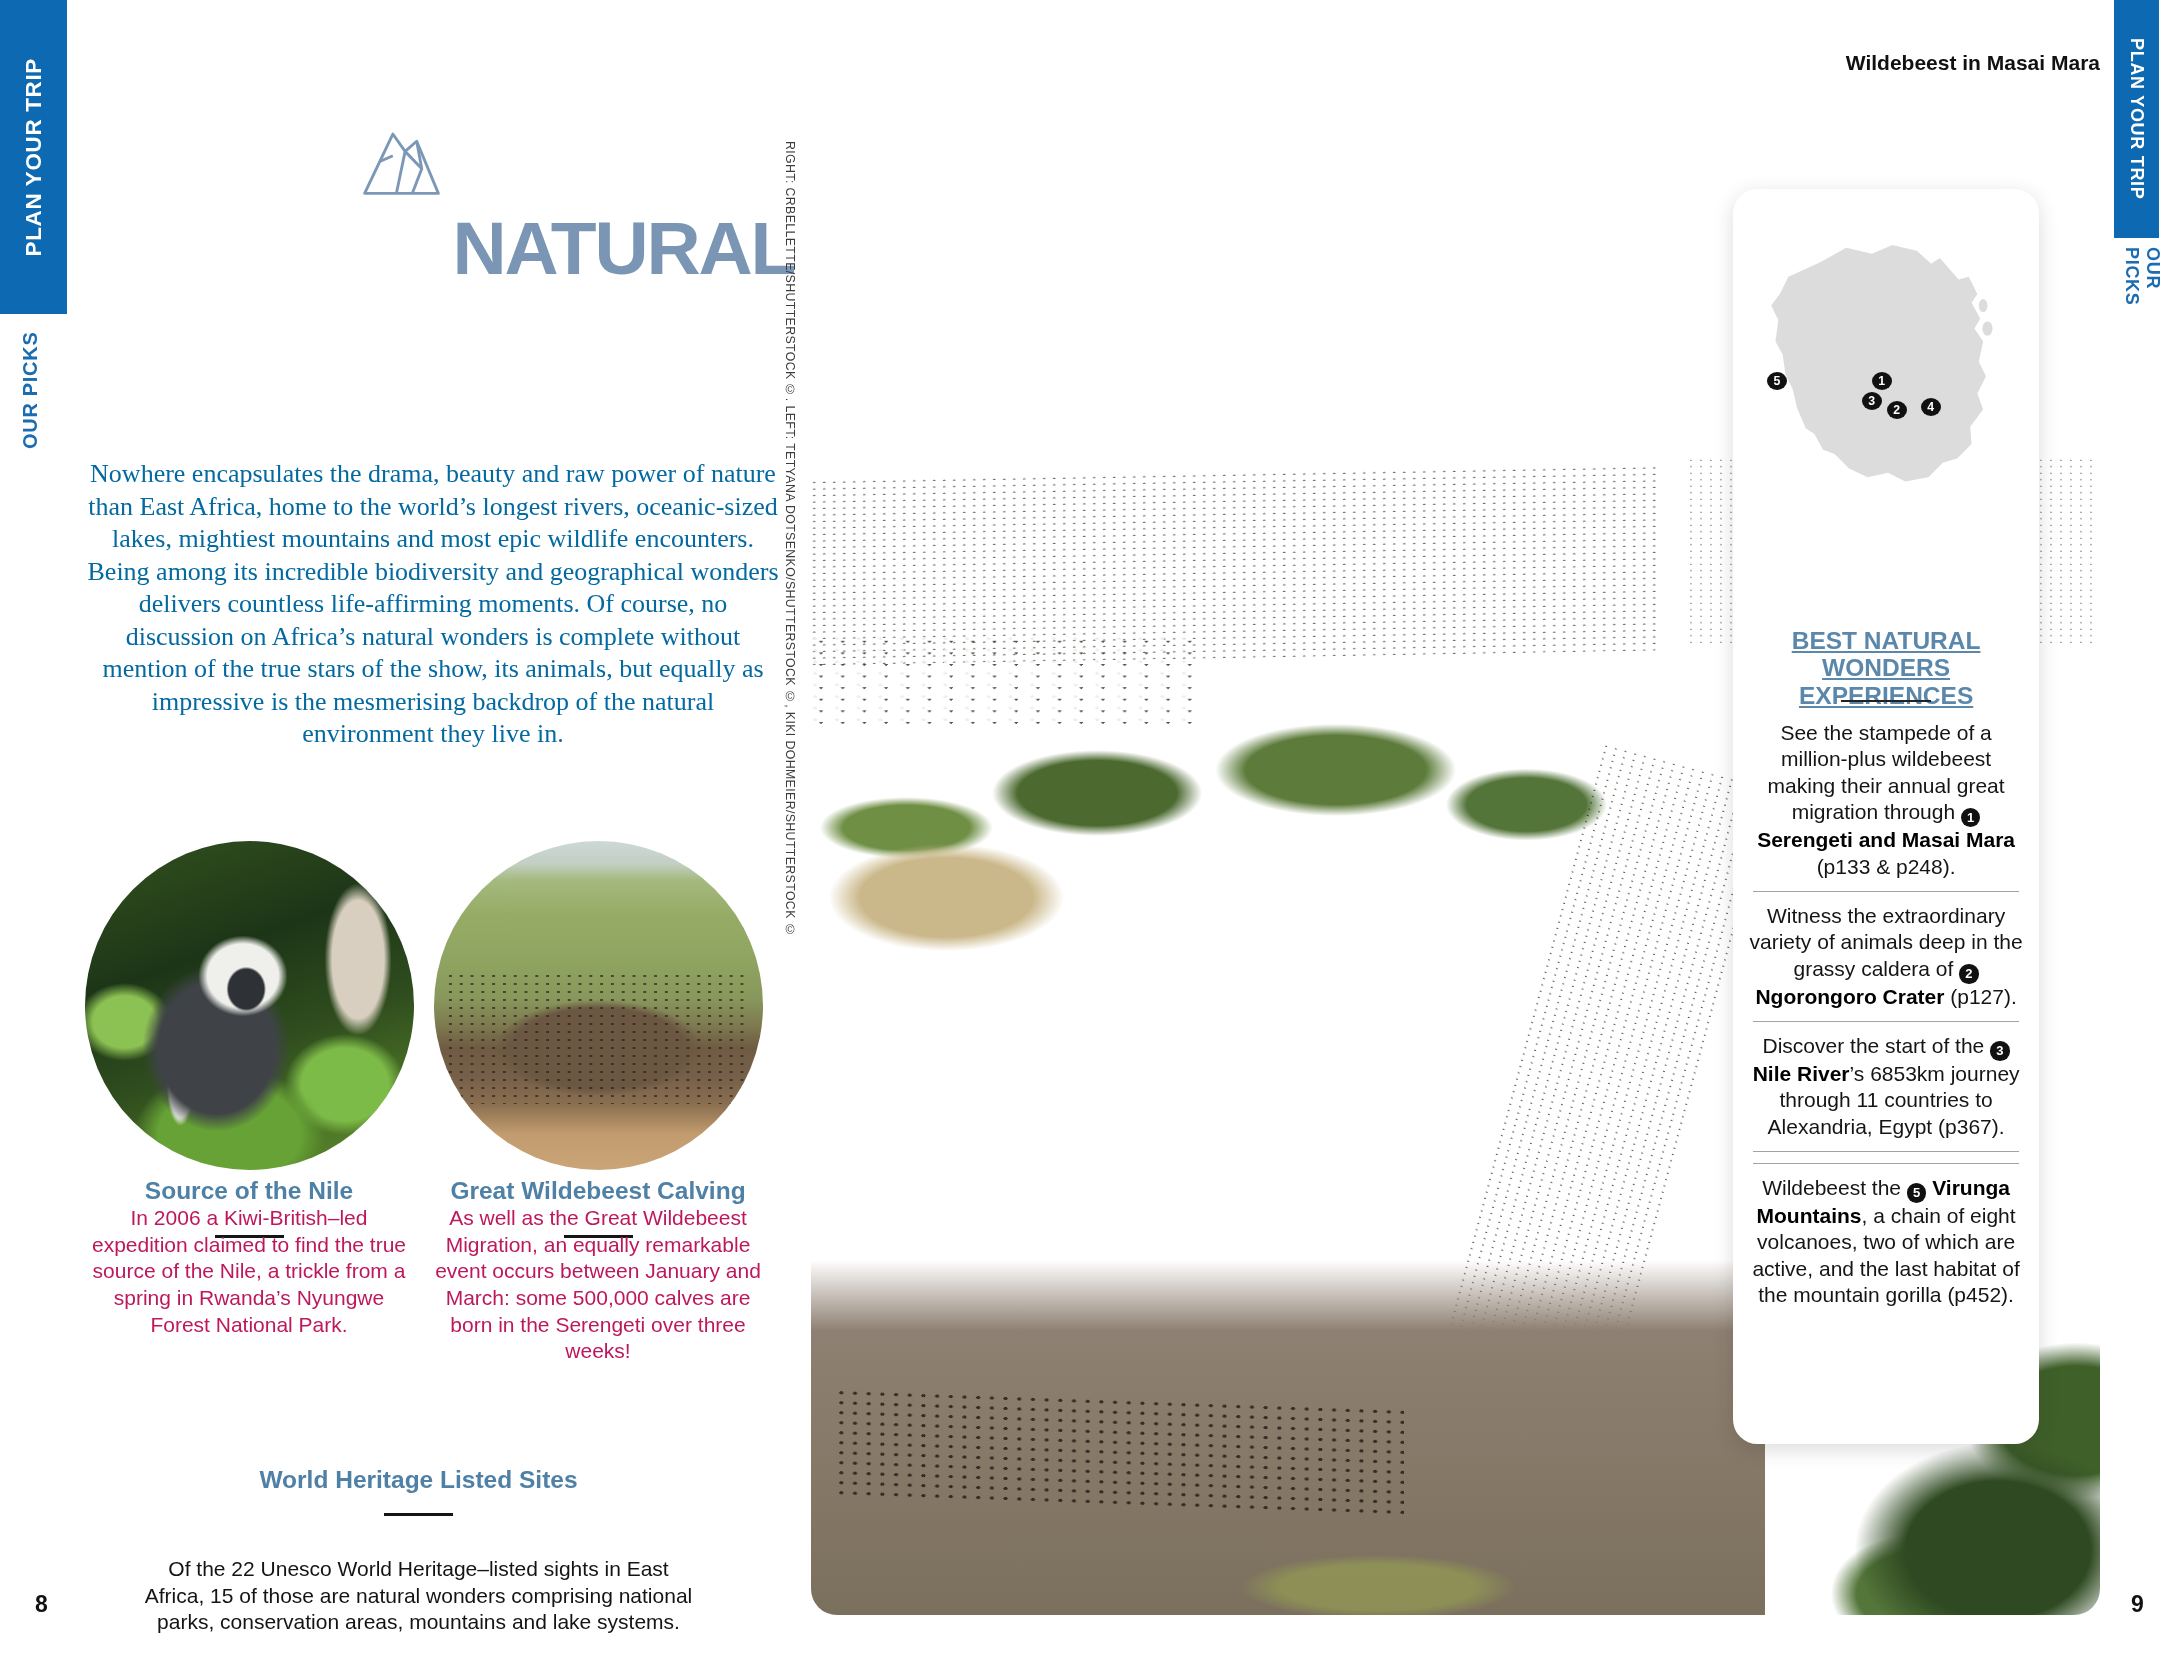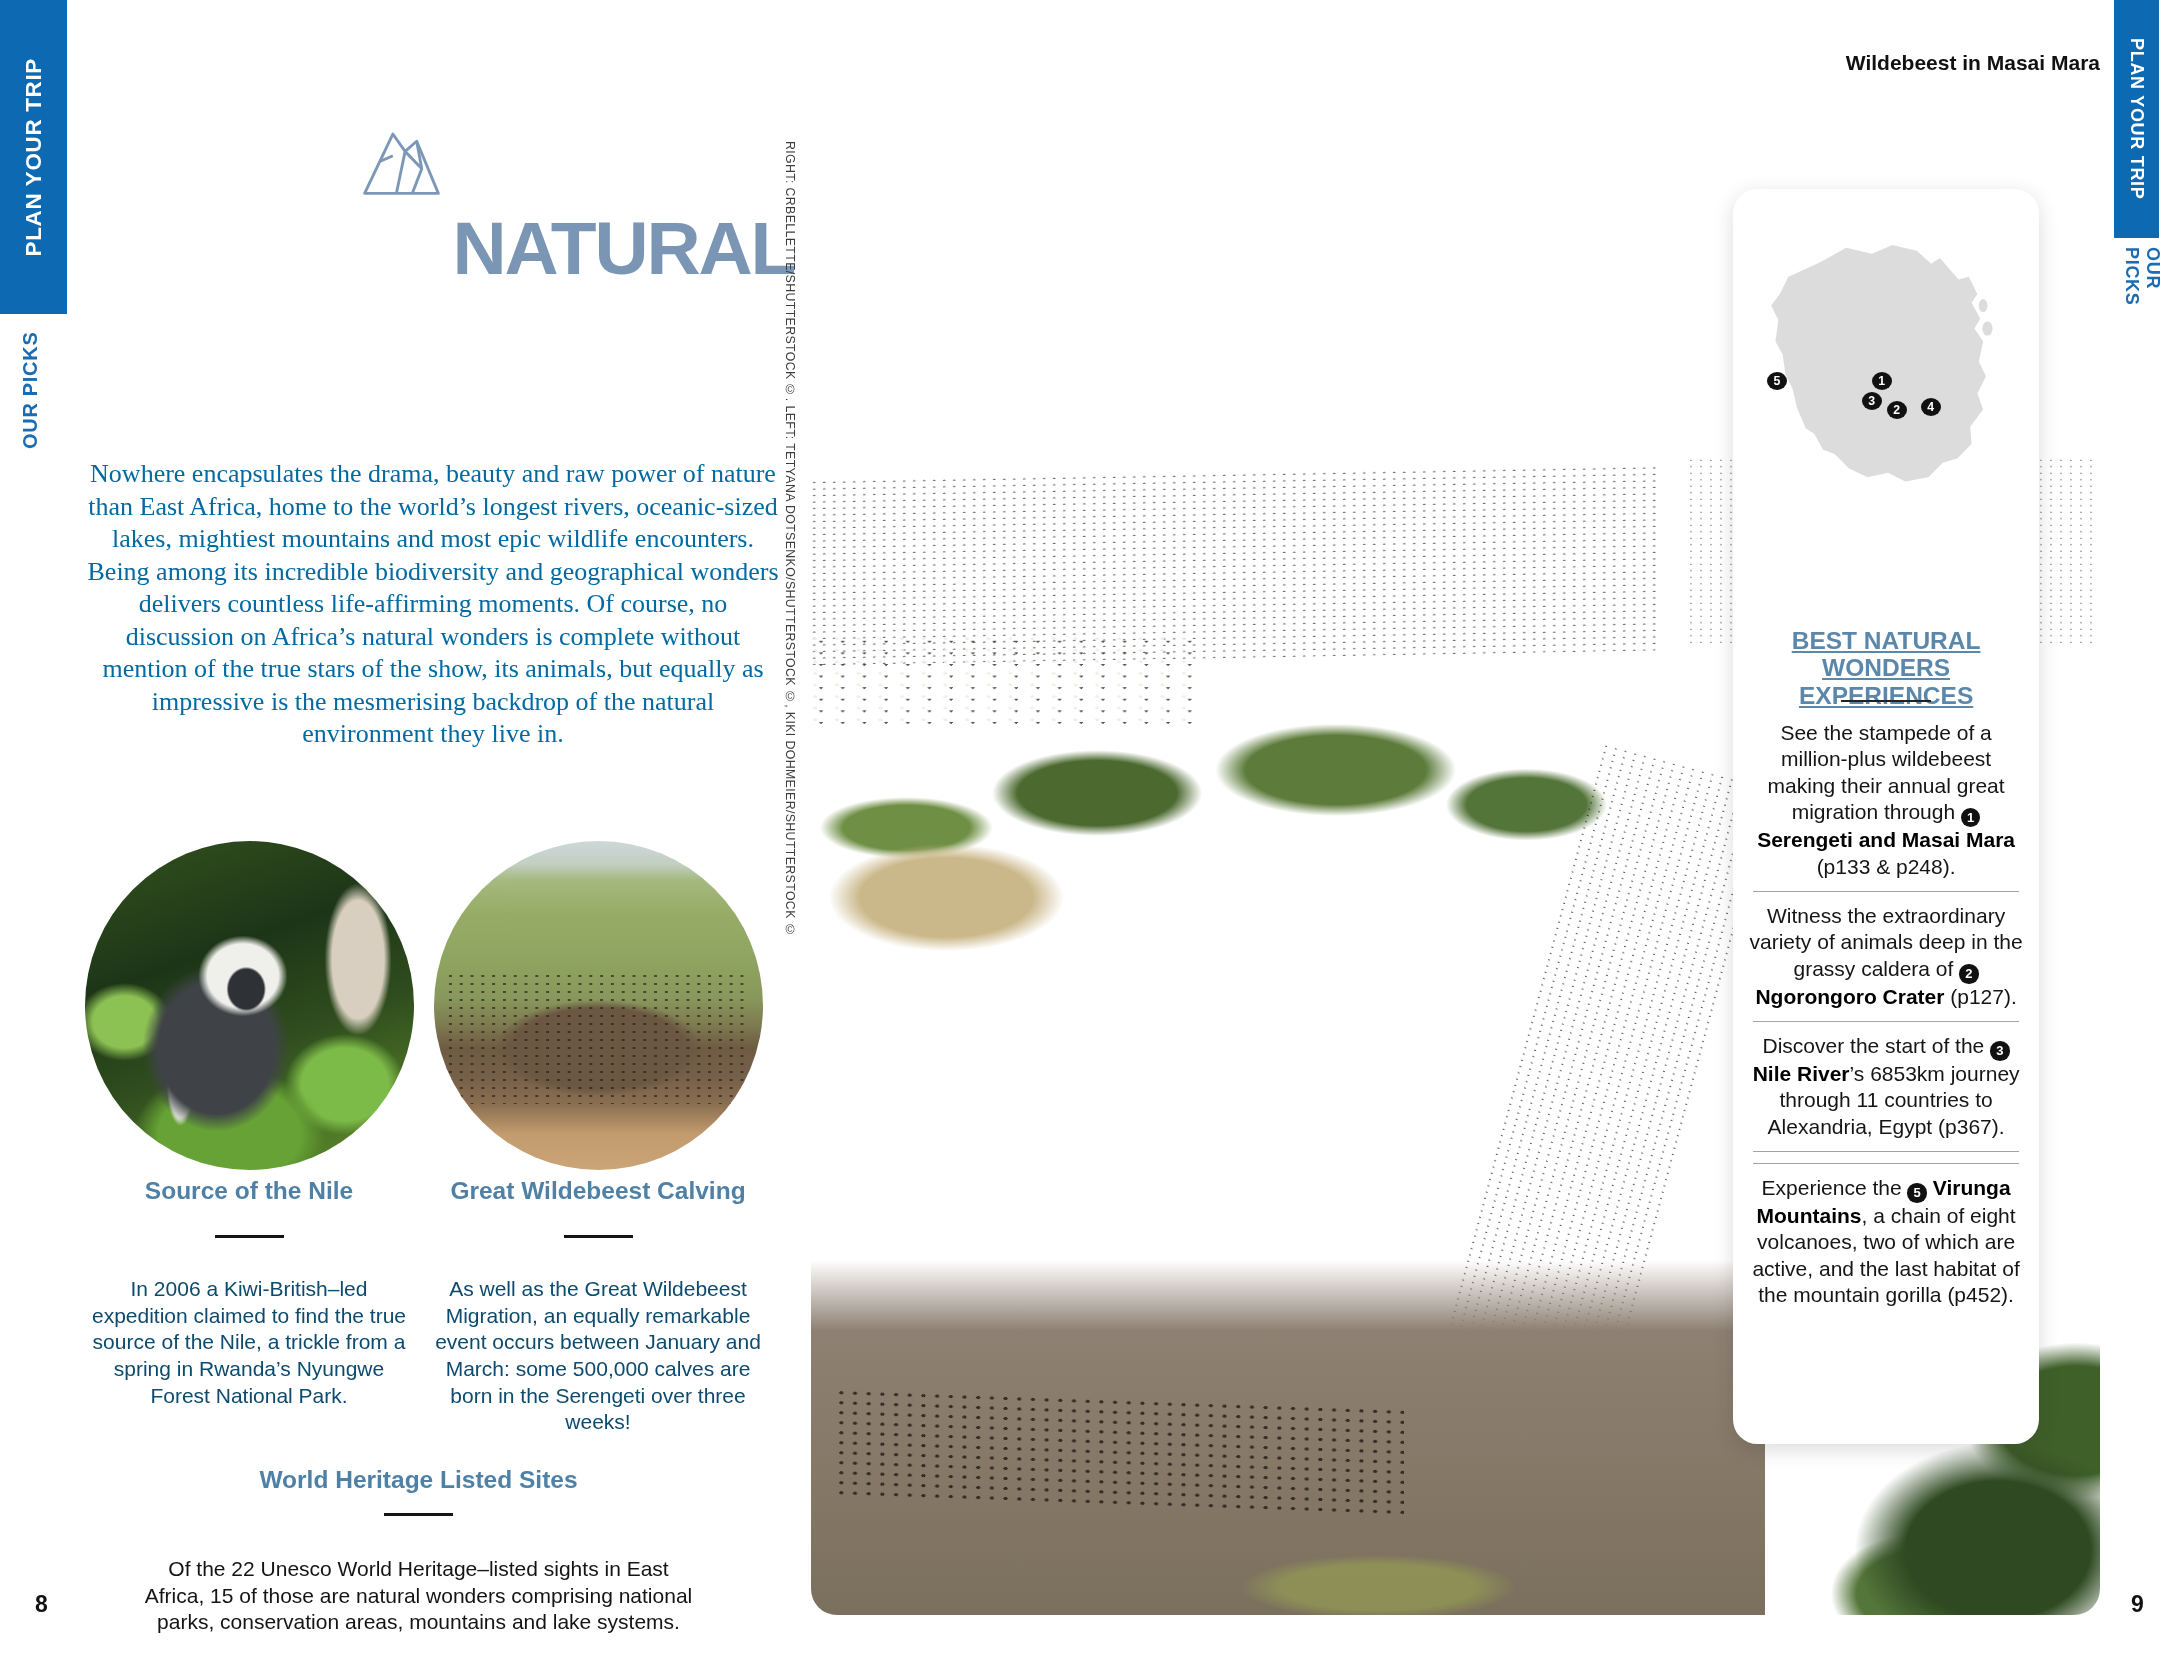--- a/index.html
+++ b/index.html
@@ -44,21 +44,21 @@
       linear-gradient(180deg,#cdd8d8 0%,#c2cfc2 7%,#a4b97e 12%,#96ac66 22%,#8ea360 38%,#88975c 48%,
         #7e7a50 56%,#6f5b43 63%,#77604a 72%,#8a6f50 80%,#c29b6e 89%,#caa577 100%);}
   .circle-herd:after{content:"";position:absolute;left:4%;top:40%;width:92%;height:40%;
     background-image:radial-gradient(ellipse 2.9px 2.2px at 3.6px 2.9px, rgba(40,32,24,.85) 55%, transparent 62%);
     background-size:10.8px 8px;opacity:.8;}
 
   .feat-heading{top:1177px;width:332px;text-align:center;font-size:24.5px;font-weight:700;color:#4f80a6;}
   .feat-heading.f0{left:83px;} .feat-heading.f1{left:432px;}
   .rule{background:#151515;height:2.9px;width:69px;top:1235px;}
   .rule.f0{left:215px;} .rule.f1{left:564px;}
-  .feat-body{top:1255px;width:332px;text-align:center;font-size:21px;line-height:1.27;color:#0c4a6e;}
+  .feat-body{top:1184px;width:332px;text-align:center;font-size:21px;line-height:1.27;color:#be185d;}
   .feat-body.f0{left:83px;} .feat-body.f1{left:432px;}
 
   .wh-heading{left:144px;top:1466px;width:549px;text-align:center;font-size:24.5px;font-weight:700;color:#4f80a6;}
   .wh-rule{left:384px;top:1513px;width:69px;height:2.9px;background:#151515;}
   .wh-body{left:144px;top:1535px;width:549px;text-align:center;font-size:21px;line-height:1.27;}
 
   .pagenum{font-size:23px;font-weight:700;color:#111;}
   .pagenum-left{left:35px;top:1591px;}
   .pagenum-right{left:2131px;top:1591px;}
 
@@ -199,21 +199,21 @@
   <div class="abs card-rule"></div>
 
   <div class="abs card-items">
     <p class="card-item"><span>See the stampede of a million-plus wildebeest making their annual great migration through </span><span class="badge">1</span> <b>Serengeti and Masai Mara</b><span> (p133 &amp; p248).</span></p>
     <div class="item-div"></div>
     <p class="card-item"><span>Witness the extraordinary variety of animals deep in the grassy caldera of </span><span class="badge">2</span> <b>Ngorongoro Crater</b><span> (p127).</span></p>
     <div class="item-div"></div>
     <p class="card-item"><span>Discover the start of the </span><span class="badge">3</span> <b>Nile River</b><span>’s 6853km journey through 11 countries to Alexandria, Egypt (p367).</span></p>
     <div class="item-div"></div>
     <div class="item-div"></div>
-    <p class="card-item"><span>Experience the </span><span class="badge">5</span> <b>Virunga Mountains</b><span>, a chain of eight volcanoes, two of which are active, and the last habitat of the mountain gorilla (p452).</span></p>
+    <p class="card-item"><span>Wildebeest the </span><span class="badge">5</span> <b>Virunga Mountains</b><span>, a chain of eight volcanoes, two of which are active, and the last habitat of the mountain gorilla (p452).</span></p>
   </div>
 </div>
 
 <div class="abs pagenum pagenum-right">9</div>
 
 <div class="abs rail-tab rail-tab-right">
   <span class="vtext-down">PLAN YOUR TRIP</span>
 </div>
 <div class="abs ourpicks ourpicks-right vtext-down">OUR PICKS</div>
 

